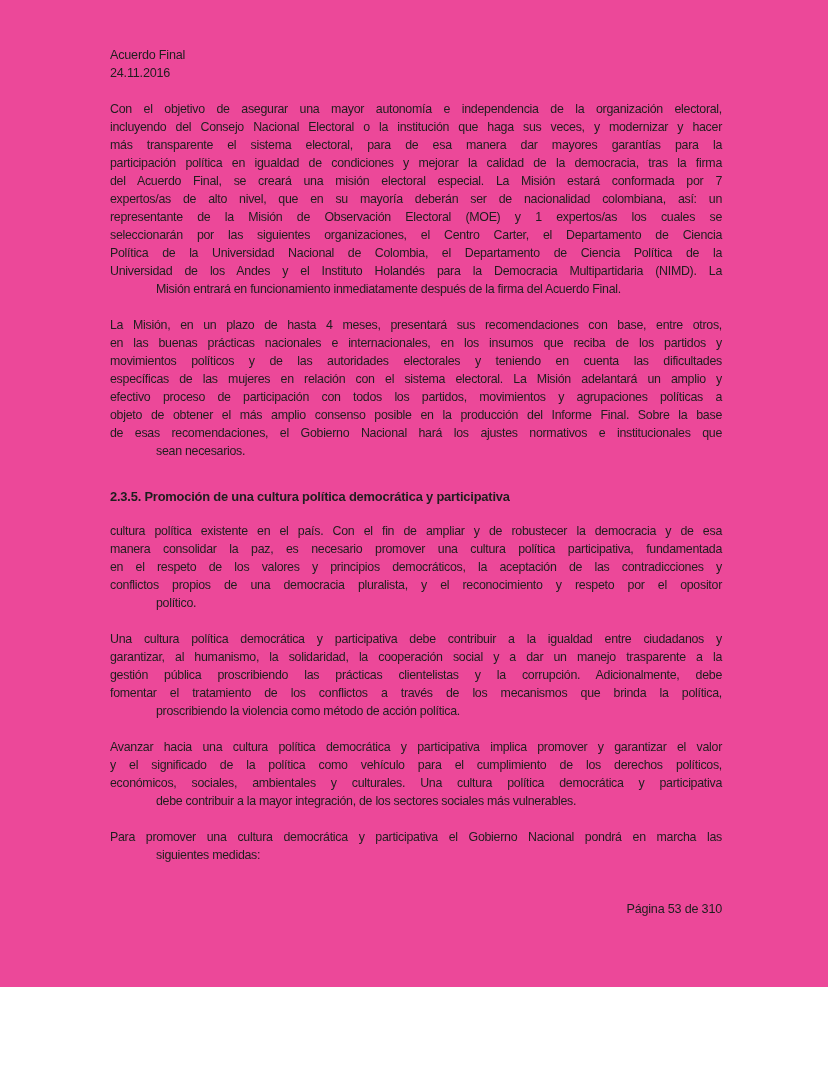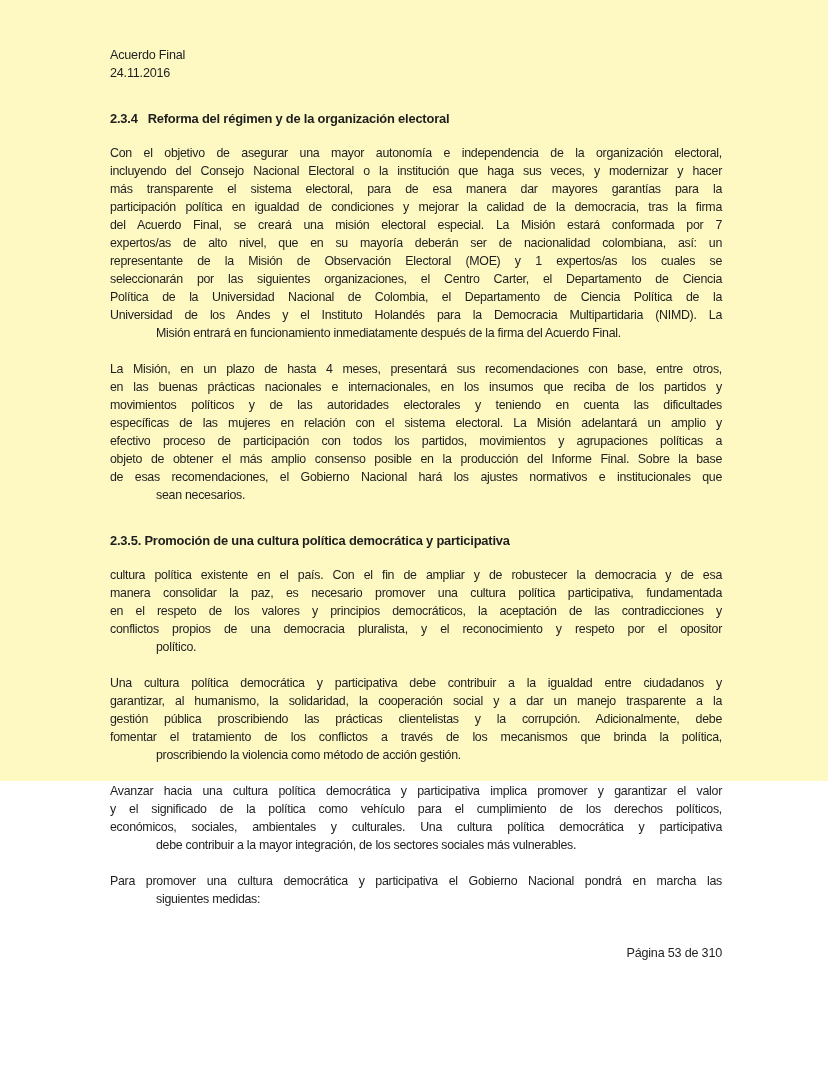--- a/index.html
+++ b/index.html
@@ -10,23 +10,23 @@
   body {
     width: 828px;
     height: 1071px;
     overflow: hidden;
     font-family: "Liberation Sans", "DejaVu Sans", sans-serif;
     color: #1e1e1e;
   }
   .page {
     box-sizing: border-box;
     width: 828px;
-    height: 781px;
+    height: 987px;
     padding: 46px 106px 0 110px;
-    background: #fef9c3;
+    background: #ec4899;
   }
   .content {
     width: 612px;
   }
   .doc-header .hline {
     font-size: 12.6px;
     line-height: 18px;
     letter-spacing: -0.2px;
   }
   .heading {
@@ -73,21 +73,20 @@
 
 <div class="page">
   <div class="content">
 
     <div class="doc-header">
       <div class="hline">Acuerdo Final</div>
       <div class="hline">24.11.2016</div>
     </div>
 
     <div>
-        <div class="heading h-first"><span class="hnum">2.3.4</span><span>Reforma del régimen y de la organización electoral</span></div>
         <div class="para">
           <div class="line">Con el objetivo de asegurar una mayor autonomía e independencia de la organización electoral,</div>
           <div class="line">incluyendo del Consejo Nacional Electoral o la institución que haga sus veces, y modernizar y hacer</div>
           <div class="line">más transparente el sistema electoral, para de esa manera dar mayores garantías para la</div>
           <div class="line">participación política en igualdad de condiciones y mejorar la calidad de la democracia, tras la firma</div>
           <div class="line">del Acuerdo Final, se creará una misión electoral especial. La Misión estará conformada por 7</div>
           <div class="line">expertos/as de alto nivel, que en su mayoría deberán ser de nacionalidad colombiana, así: un</div>
           <div class="line">representante de la Misión de Observación Electoral (MOE) y 1 expertos/as los cuales se</div>
           <div class="line">seleccionarán por las siguientes organizaciones, el Centro Carter, el Departamento de Ciencia</div>
           <div class="line">Política de la Universidad Nacional de Colombia, el Departamento de Ciencia Política de la</div>
@@ -110,21 +109,21 @@
           <div class="line">manera consolidar la paz, es necesario promover una cultura política participativa, fundamentada</div>
           <div class="line">en el respeto de los valores y principios democráticos, la aceptación de las contradicciones y</div>
           <div class="line">conflictos propios de una democracia pluralista, y el reconocimiento y respeto por el opositor</div>
           <div class="line last">político.</div>
         </div>
         <div class="para">
           <div class="line">Una cultura política democrática y participativa debe contribuir a la igualdad entre ciudadanos y</div>
           <div class="line">garantizar, al humanismo, la solidaridad, la cooperación social y a dar un manejo trasparente a la</div>
           <div class="line">gestión pública proscribiendo las prácticas clientelistas y la corrupción. Adicionalmente, debe</div>
           <div class="line">fomentar el tratamiento de los conflictos a través de los mecanismos que brinda la política,</div>
-          <div class="line last">proscribiendo la violencia como método de acción gestión.</div>
+          <div class="line last">proscribiendo la violencia como método de acción política.</div>
         </div>
         <div class="para">
           <div class="line">Avanzar hacia una cultura política democrática y participativa implica promover y garantizar el valor</div>
           <div class="line">y el significado de la política como vehículo para el cumplimiento de los derechos políticos,</div>
           <div class="line">económicos, sociales, ambientales y culturales. Una cultura política democrática y participativa</div>
           <div class="line last">debe contribuir a la mayor integración, de los sectores sociales más vulnerables.</div>
         </div>
         <div class="para">
           <div class="line">Para promover una cultura democrática y participativa el Gobierno Nacional pondrá en marcha las</div>
           <div class="line last">siguientes medidas:</div>

